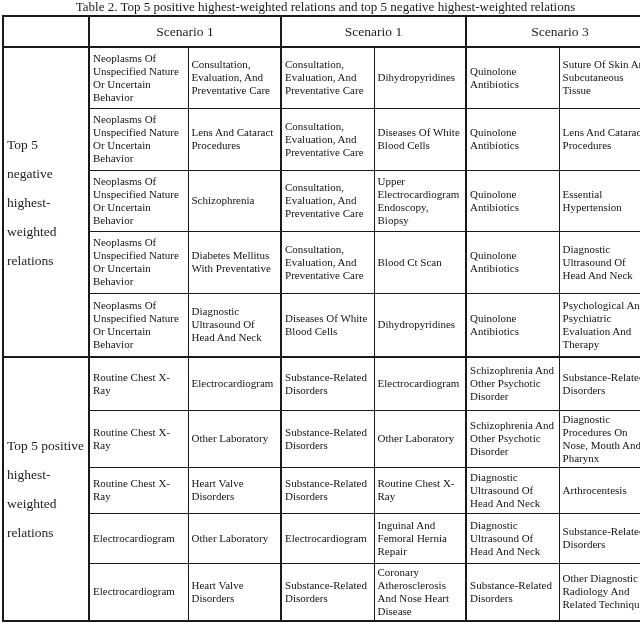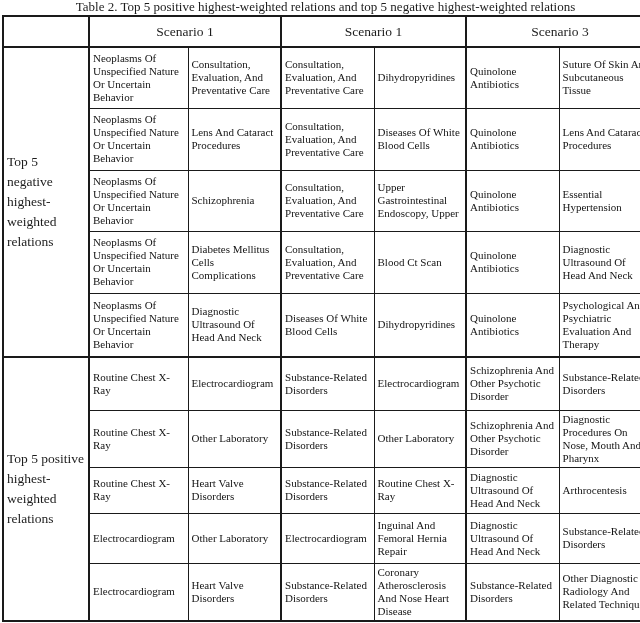--- a/index.html
+++ b/index.html
@@ -51,21 +51,21 @@
   th.scenario {
     text-align: center;
     font-size: 13.5px;
     color: #1c1c1c;
   }
   tr.header-row > * {
     border-bottom: 2px solid #1a1a1a;
   }
   td.section-label {
     font-size: 13.5px;
-    line-height: 20px;
+    line-height: 29px;
     vertical-align: middle;
     color: #1c1c1c;
   }
   .sep {                 
     border-left: 2px solid #1a1a1a;
     margin-top: 44px;
   }
   tr.section-start > * { 
     border-top: 2px solid #1a1a1a;
   }
@@ -122,27 +122,27 @@
       <td>Lens And Cataract Procedures</td>
       <td class="sep">Consultation, Evaluation, And Preventative Care</td>
       <td>Diseases Of White Blood Cells</td>
       <td class="sep">Quinolone Antibiotics</td>
       <td>Lens And Cataract Procedures</td>
     </tr>
     <tr class="n3">
       <td class="sep">Neoplasms Of Unspecified Nature Or Uncertain Behavior</td>
       <td>Schizophrenia</td>
       <td class="sep">Consultation, Evaluation, And Preventative Care</td>
-      <td>Upper Gastrointestinal Endoscopy, Upper</td>
+      <td>Upper Electrocardiogram Endoscopy, Biopsy</td>
       <td class="sep">Quinolone Antibiotics</td>
       <td>Essential Hypertension</td>
     </tr>
     <tr class="n4">
       <td class="sep">Neoplasms Of Unspecified Nature Or Uncertain Behavior</td>
-      <td>Diabetes Mellitus Cells Complications</td>
+      <td>Diabetes Mellitus With Preventative</td>
       <td class="sep">Consultation, Evaluation, And Preventative Care</td>
       <td>Blood Ct Scan</td>
       <td class="sep">Quinolone Antibiotics</td>
       <td>Diagnostic Ultrasound Of Head And Neck</td>
     </tr>
     <tr class="n5">
       <td class="sep">Neoplasms Of Unspecified Nature Or Uncertain Behavior</td>
       <td>Diagnostic Ultrasound Of Head And Neck</td>
       <td class="sep">Diseases Of White Blood Cells</td>
       <td>Dihydropyridines</td>

